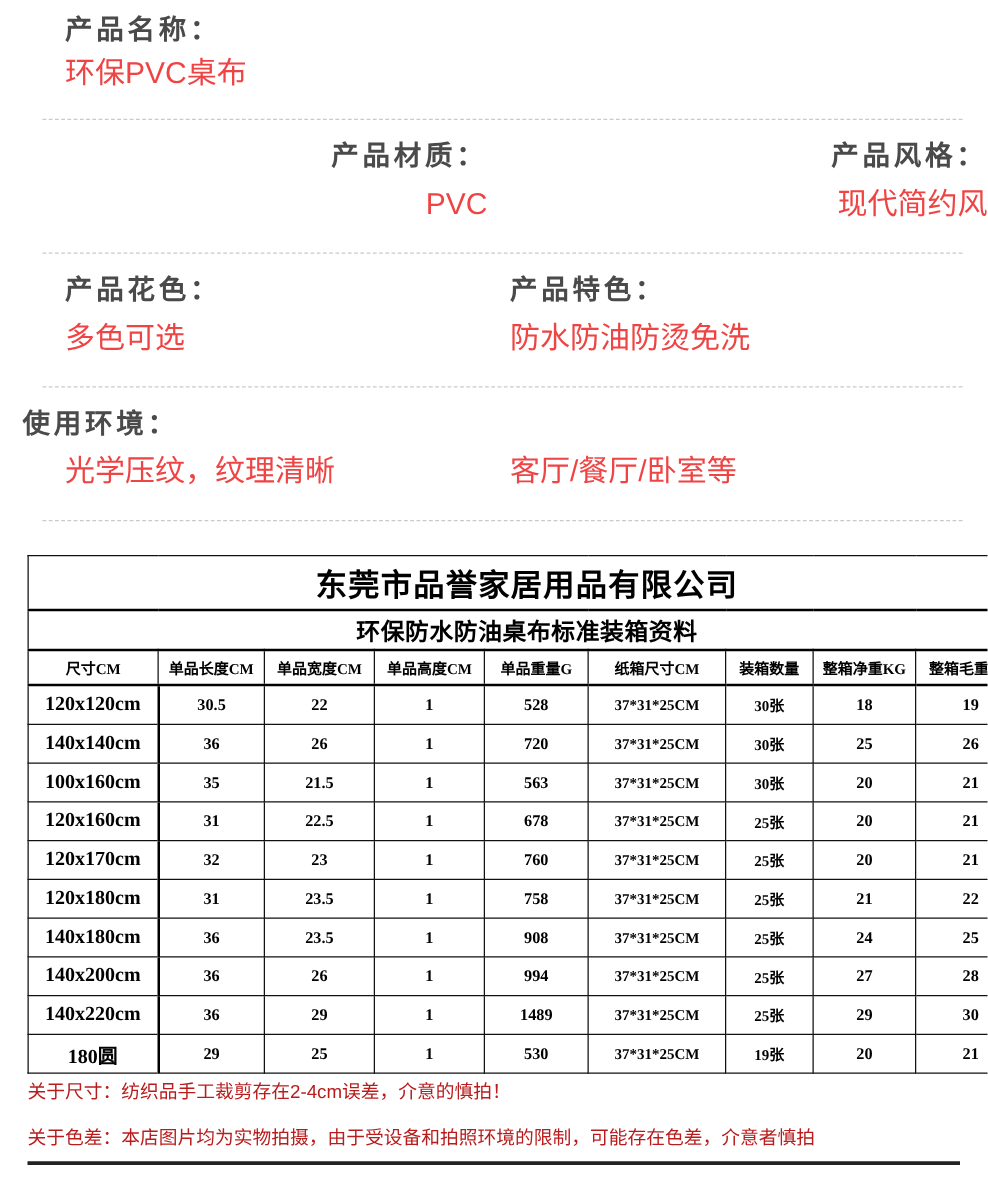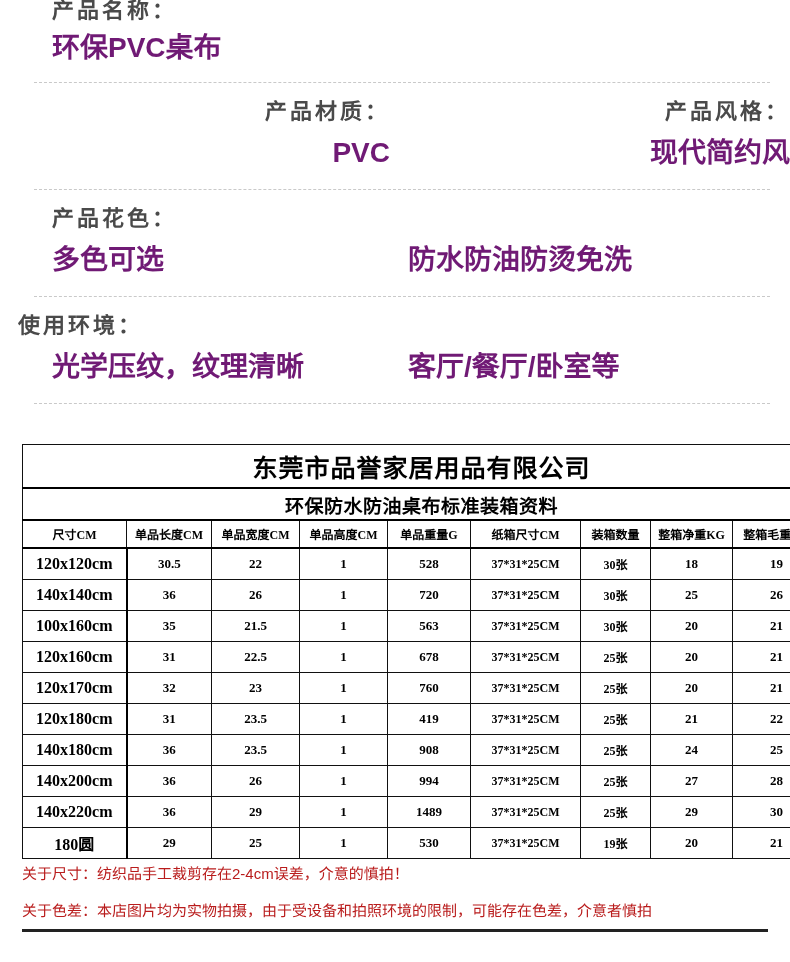--- a/index.html
+++ b/index.html
@@ -39,23 +39,23 @@
 
   .spec-label {
     font-size: 22px;
     font-weight: bold;
     color: #4a4a4a;
     line-height: 1.0;
     white-space: pre;
   }
   .spec-label.tracked { letter-spacing: 3px; }
   .spec-value {
-    font-size: 28px;
-    font-weight: bold;
-    color: #701a75;
+    font-size: 24px;
+    font-weight: normal;
+    color: #ef4444;
     line-height: 1.0;
     white-space: pre;
   }
 
   .divider-dotted {
     border: 0;
     border-top: 1px dashed #c9c9c9;
     margin: 0 20px 0 34px;
     height: 0;
   }
@@ -141,21 +141,21 @@
     width: 746px;
     height: 0;
     border-top: 3px solid #222;
   }
 </style>
 </head>
 <body>
 
 <div class="spec-section">
 
-  <div class="spec-block" style="padding-top:0;">
+  <div class="spec-block" style="padding-top:13px;">
     <div class="spec-row" style="height:34px;">
       <div class="spec-col left">
         <span class="spec-label tracked">产品名称：</span>
       </div>
       <div class="spec-col right">
         <span class="spec-label tracked"></span>
       </div>
     </div>
     <div class="spec-row" style="height:48px;">
       <div class="spec-col left">
@@ -185,20 +185,23 @@
         <span class="spec-value">现代简约风</span>
       </div>
     </div>
   </div>
   <hr class="divider-dotted">
 
   <div class="spec-block" style="padding-top:18px;">
     <div class="spec-row" style="height:38px;">
       <div class="spec-col left">
         <span class="spec-label tracked">产品花色：</span>
+      </div>
+      <div class="spec-col right">
+        <span class="spec-label tracked">产品特色：</span>
       </div>
     </div>
     <div class="spec-row" style="height:50px;">
       <div class="spec-col left">
         <span class="spec-value">多色可选</span>
       </div>
       <div class="spec-col right">
         <span class="spec-value">防水防油防烫免洗</span>
       </div>
     </div>
@@ -309,21 +312,21 @@
         <td class="box-cell">37*31*25CM</td>
         <td class="box-cell">25张</td>
         <td class="num-cell">20</td>
         <td class="num-cell">21</td>
       </tr>
       <tr>
         <td class="size-cell">120x180cm</td>
         <td class="num-cell">31</td>
         <td class="num-cell">23.5</td>
         <td class="num-cell">1</td>
-        <td class="num-cell">419</td>
+        <td class="num-cell">758</td>
         <td class="box-cell">37*31*25CM</td>
         <td class="box-cell">25张</td>
         <td class="num-cell">21</td>
         <td class="num-cell">22</td>
       </tr>
       <tr>
         <td class="size-cell">140x180cm</td>
         <td class="num-cell">36</td>
         <td class="num-cell">23.5</td>
         <td class="num-cell">1</td>

